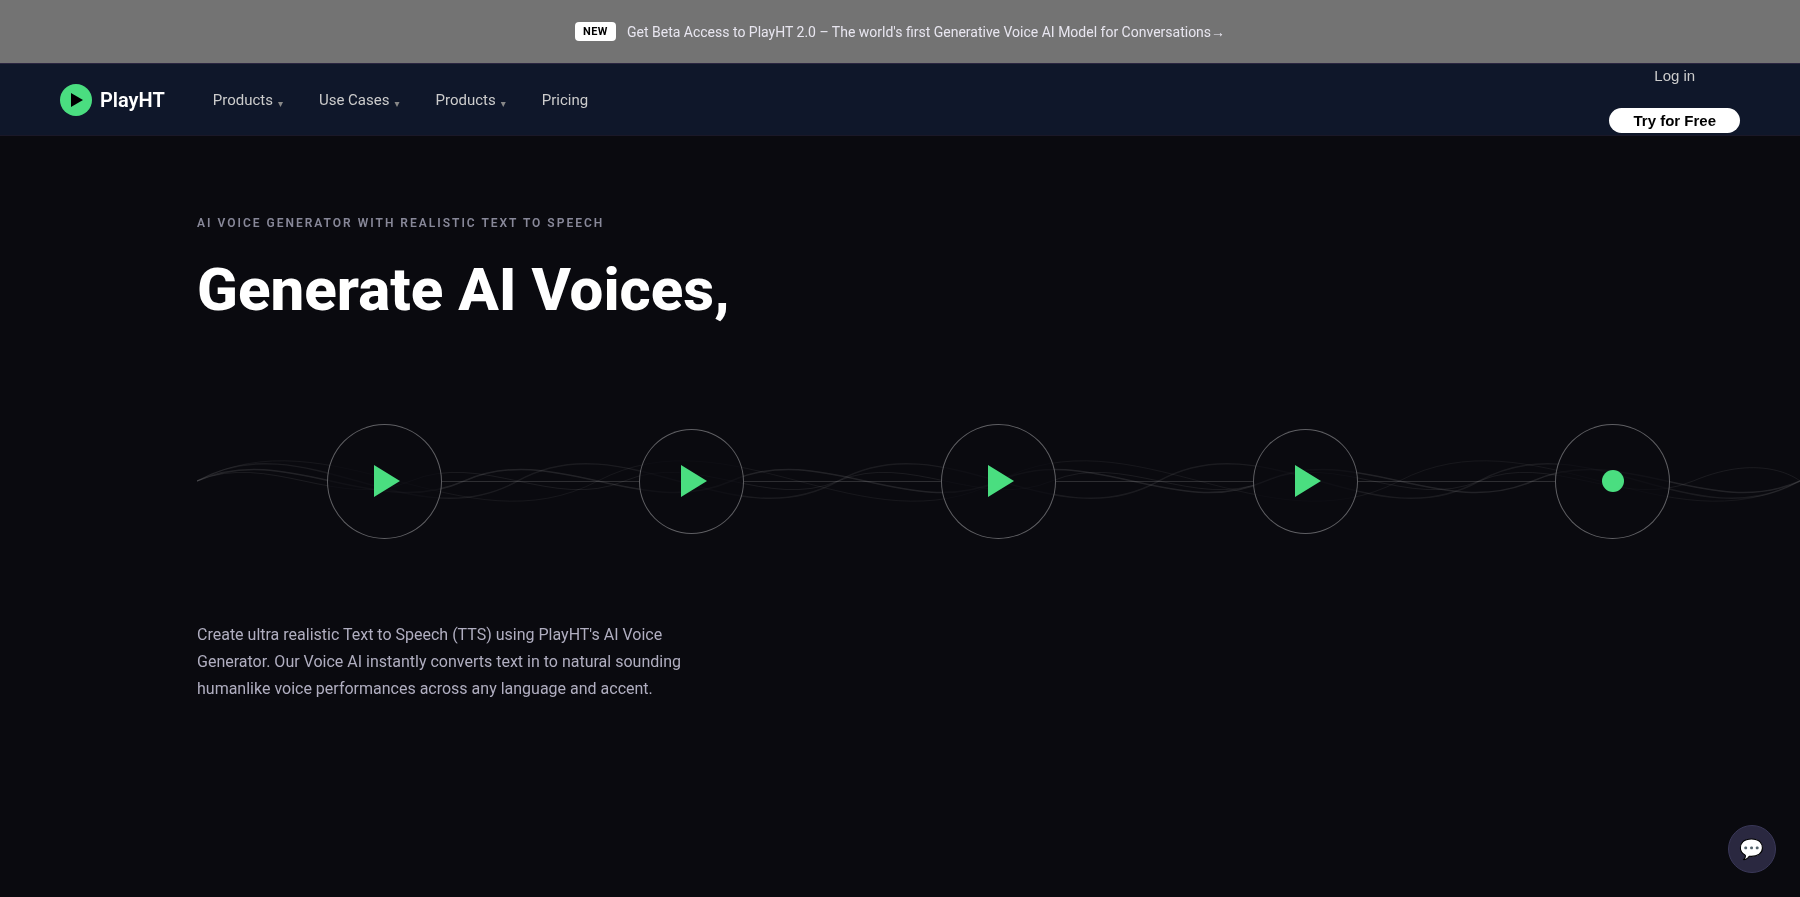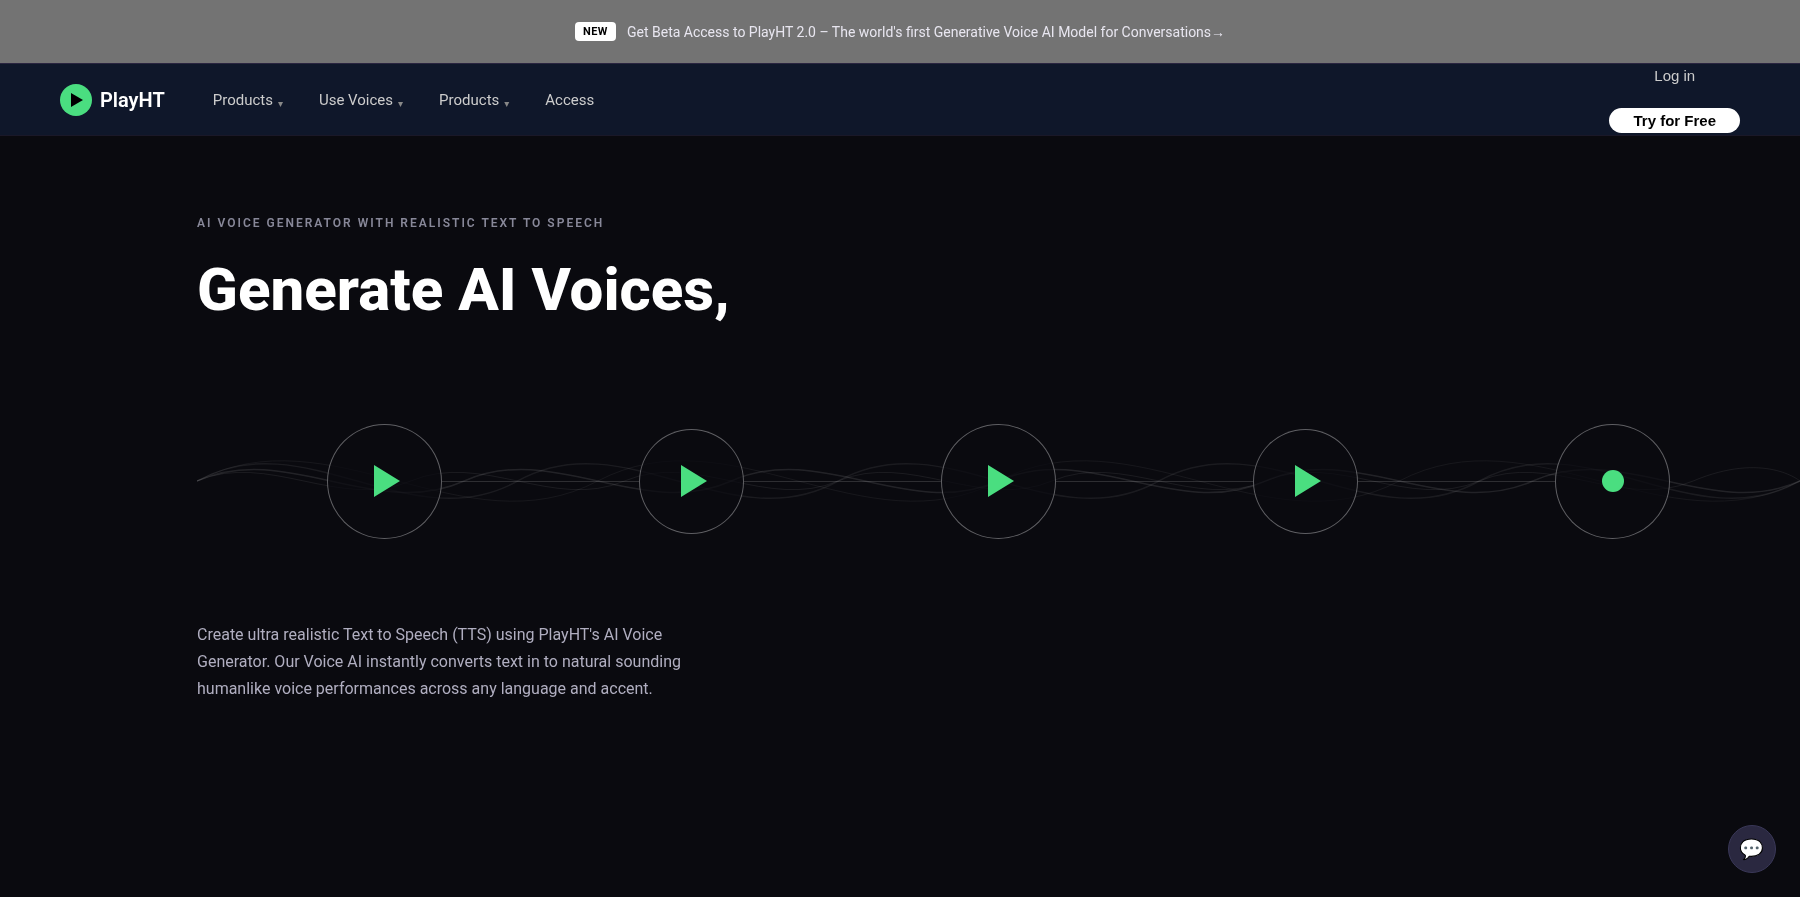--- a/index.html
+++ b/index.html
@@ -271,29 +271,29 @@
     </div>
     <span class="logo-text">PlayHT</span>
   </div>
 
   <div class="nav-links">
     <a class="nav-item">
       <span>Products</span>
       <span class="nav-chevron">▾</span>
     </a>
     <a class="nav-item">
-      <span>Use Voices</span>
+      <span>Use Cases</span>
       <span class="nav-chevron">▾</span>
     </a>
     <a class="nav-item">
       <span>Products</span>
       <span class="nav-chevron">▾</span>
     </a>
     <a class="nav-item">
-      <span>Access</span>
+      <span>Pricing</span>
     </a>
   </div>
 
   <div class="nav-actions">
     <button class="login-btn">Log in</button>
     <button class="try-btn">Try for Free</button>
   </div>
 </nav>
 
 <section class="hero">

